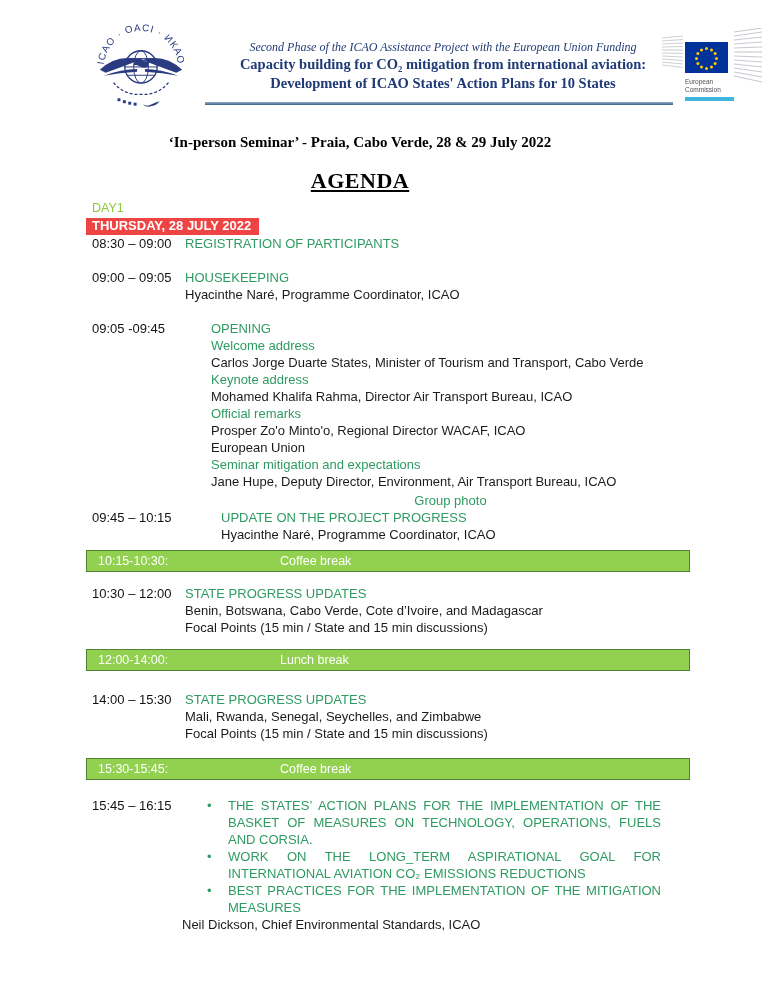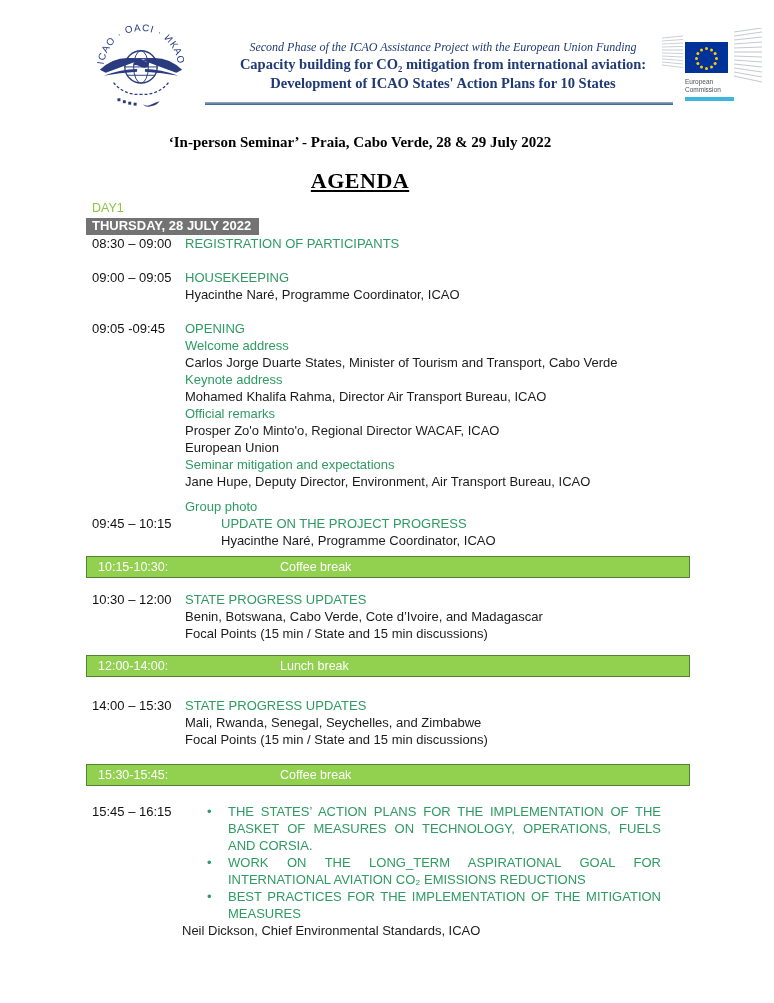--- a/index.html
+++ b/index.html
@@ -20,30 +20,30 @@
   .ec-logo{position:absolute;left:662px;top:28px;width:100px;height:82px;}
   
   .headings{margin-left:86px;width:548px;text-align:center;}
   .seminar-title{margin-top:16px;font-family:"Liberation Serif","DejaVu Serif",serif;
     font-weight:bold;font-size:15px;color:#000;}
   .agenda-title{margin-top:17px;font-family:"Liberation Serif","DejaVu Serif",serif;
     font-weight:bold;font-size:22px;letter-spacing:.5px;text-decoration:underline;color:#000;}
   
   .agenda{margin-left:86px;width:604px;font-size:13px;line-height:17px;margin-top:6px;}
   .day1{color:#8dc63f;padding-left:6px;font-size:12.5px;}
-  .day-date{display:inline-block;background:#737373;color:#ffffff;font-weight:bold;
+  .day-date{display:inline-block;background:#ef4444;color:#ffffff;font-weight:bold;
     font-size:13px;line-height:16px;padding:0 8px 1px 6px;}
   .row{display:flex;margin-top:0;}
   .time{width:93px;padding-left:6px;flex:none;color:#111;}
   .desc{flex:1;min-width:0;}
   .green{color:#2e9b62;}
   .black{color:#1b1b1b;}
-  .gap-above{margin-top:8px;}
+  .gap-above{margin-top:2px;text-align:center;}
   .mb17{margin-bottom:17px;} .mb13{margin-bottom:13px;} .mb7{margin-bottom:7px;gap:36px;}
-  .mb20{margin-bottom:20px;} .mb16{margin-bottom:16px;} .mb0{margin-bottom:0;}
+  .mb20{margin-bottom:20px;} .mb16{margin-bottom:16px;} .mb0{margin-bottom:0;gap:26px;}
   .break-bar{position:relative;height:20px;line-height:20px;background:#92d050;
     border:1.5px solid #538135;color:#ffffff;font-size:12.5px;padding-left:32px;}
   .bar-time{position:absolute;left:11px;}
   .bar-label{position:absolute;left:193px;}
   .bullets{margin:0 0 0 20px;padding:0;list-style:none;}
   .bullets li{position:relative;padding-left:23px;width:433px;text-align:justify;
     color:#2e9b62;}
   .bullets li::before{content:"•";position:absolute;left:2px;color:#2e9b62;}
   .speaker{margin-left:-3px;}
 </style>

